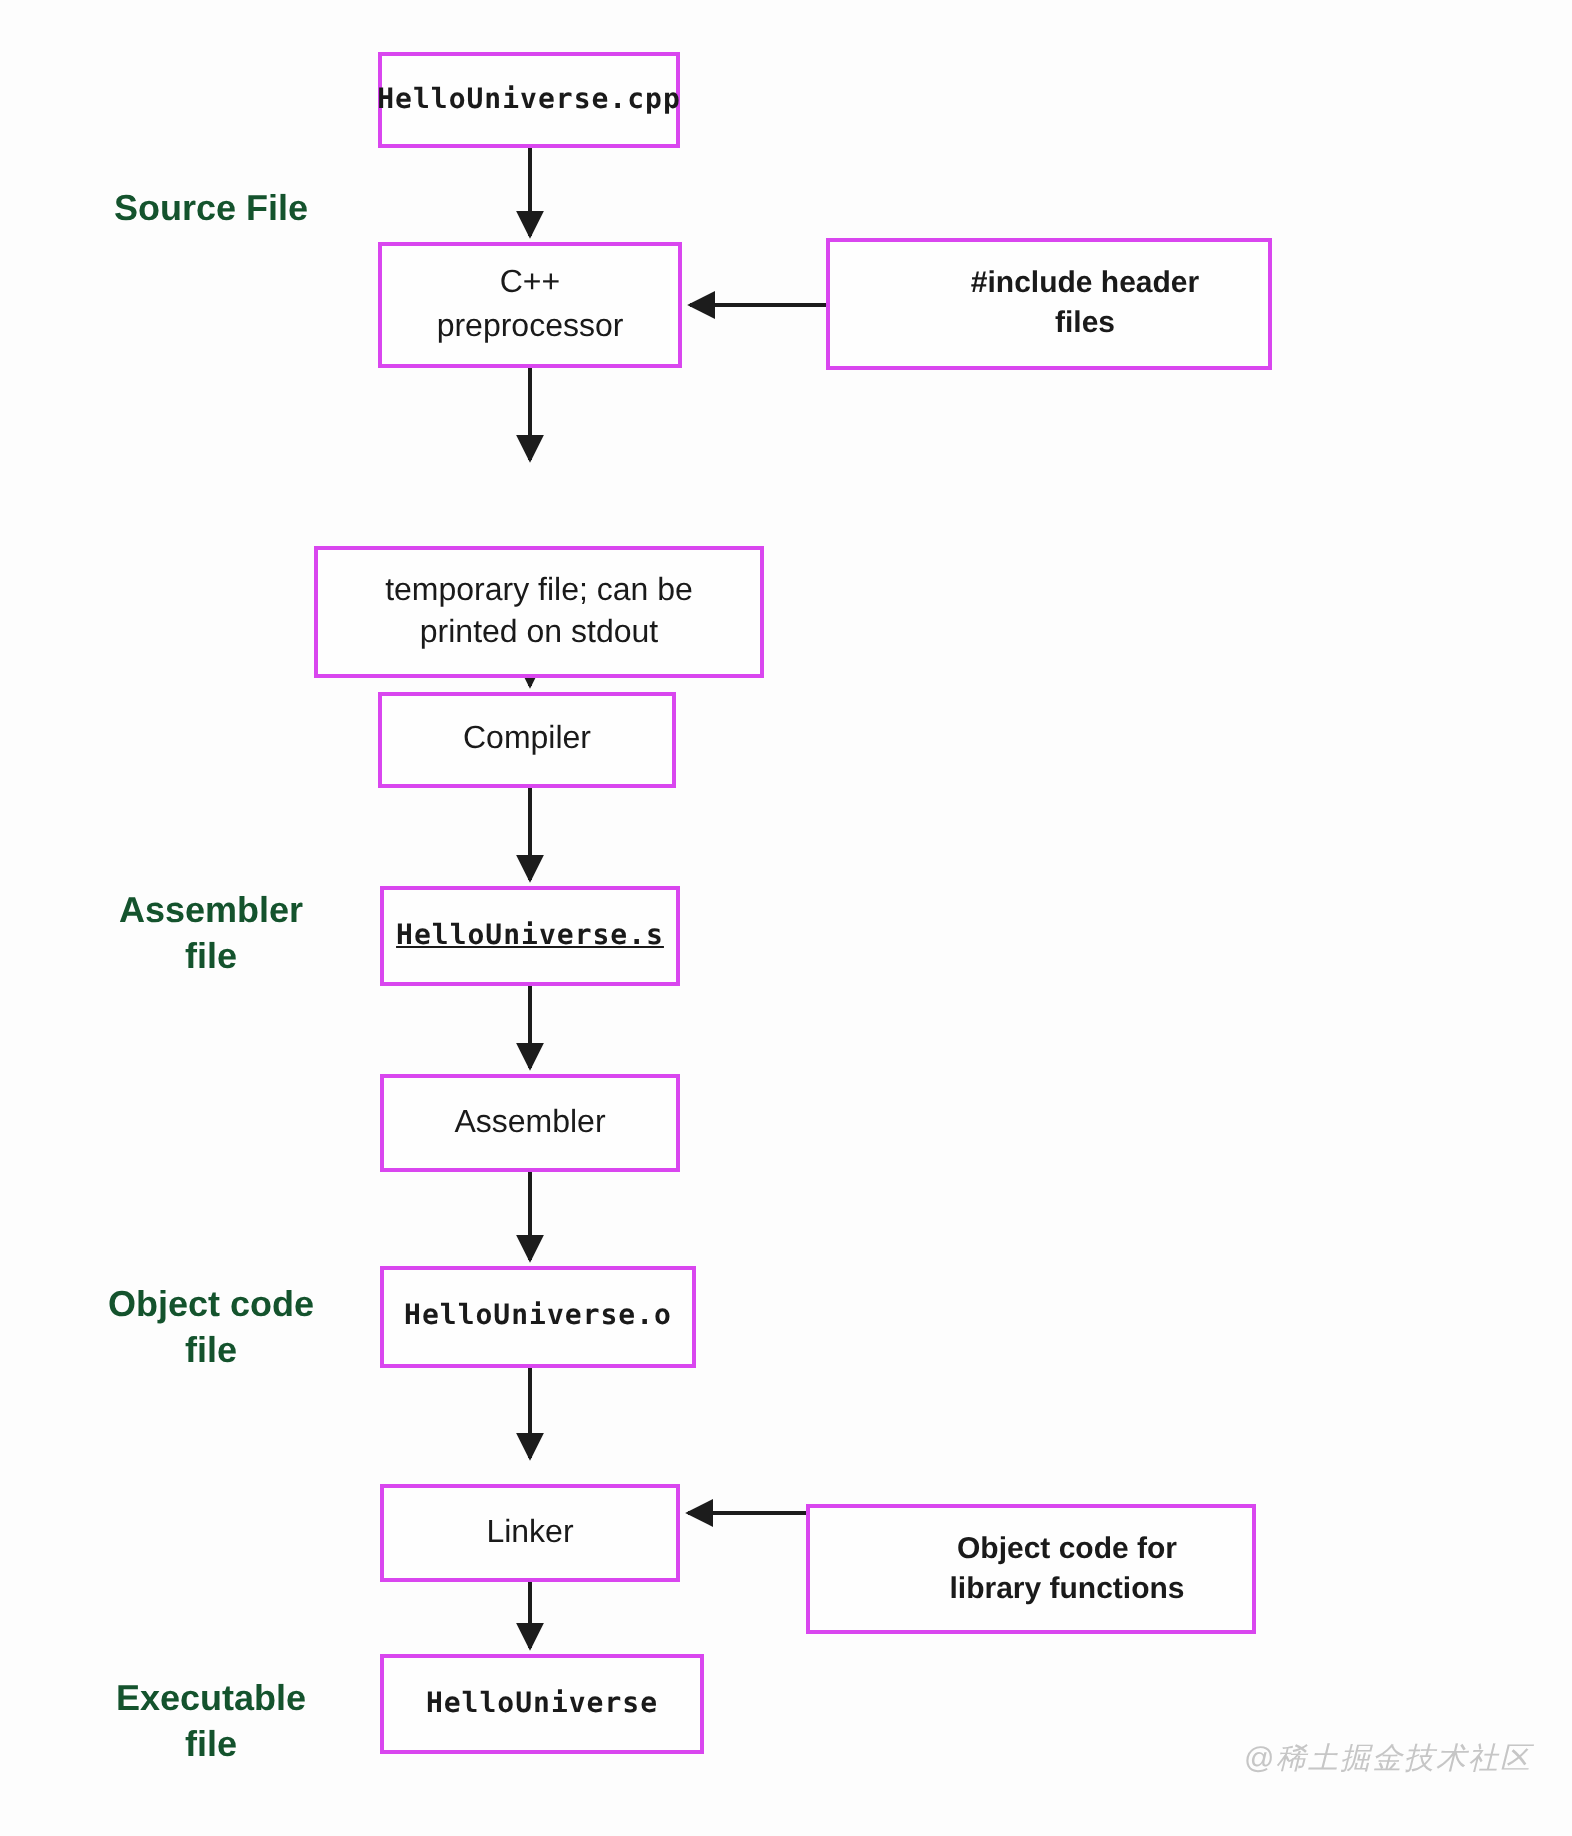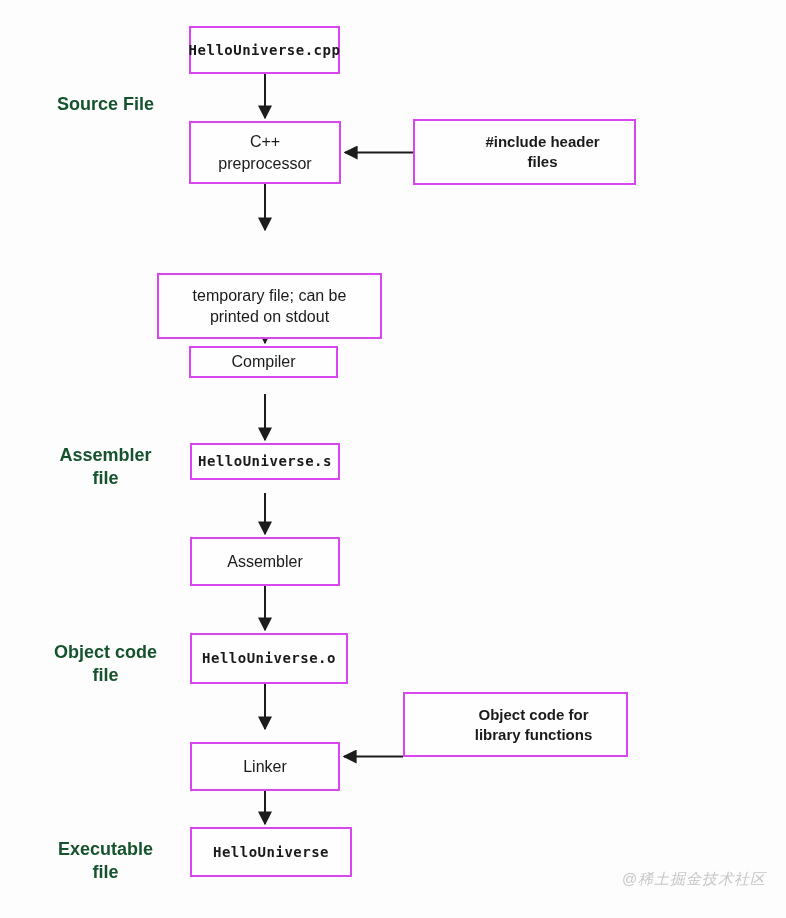--- a/index.html
+++ b/index.html
@@ -70,26 +70,26 @@
     color: #c6c6c6;
     letter-spacing: 1px;
     font-style: italic;
   }
 
   
   .cpp-box          { left: 189px; top: 26px;  width: 151px; height: 48px; }
   .preprocessor-box { left: 189px; top: 121px; width: 152px; height: 63px; }
   .include-box      { left: 413px; top: 119px; width: 223px; height: 66px; }
   .temp-box         { left: 157px; top: 233px; width: 225px; height: 66px; margin-top: 40px; }
-  .compiler-box     { left: 189px; top: 346px; width: 149px; height: 32px; }
-  .s-box            { left: 190px; top: 443px; width: 150px; height: 37px; }
+  .compiler-box     { left: 189px; top: 346px; width: 149px; height: 48px; }
+  .s-box            { left: 190px; top: 443px; width: 150px; height: 50px; text-decoration: underline; }
   .assembler-box    { left: 190px; top: 537px; width: 150px; height: 49px; }
   .o-box            { left: 190px; top: 633px; width: 158px; height: 51px; }
   .linker-box       { left: 190px; top: 732px; width: 150px; height: 49px; margin-top: 10px; }
-  .libobj-box       { left: 403px; top: 692px; width: 225px; height: 65px; }
+  .libobj-box       { left: 403px; top: 752px; width: 225px; height: 65px; }
   .exe-box          { left: 190px; top: 827px; width: 162px; height: 50px; }
 
   
   .label-source     { top: 93px; }
   .label-assembler  { top: 444px; }
   .label-object     { top: 641px; }
   .label-executable { top: 838px; }
 </style>
 </head>
 <body>

